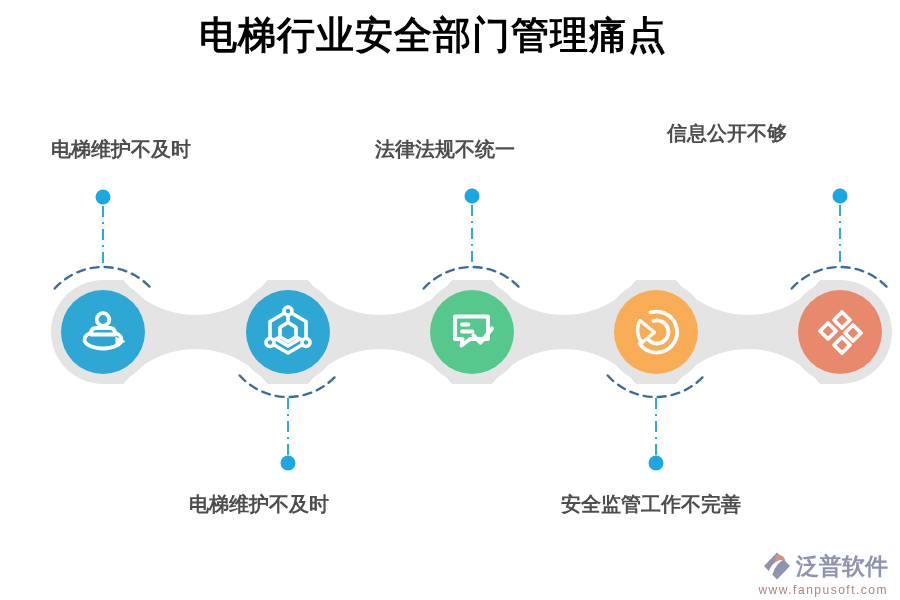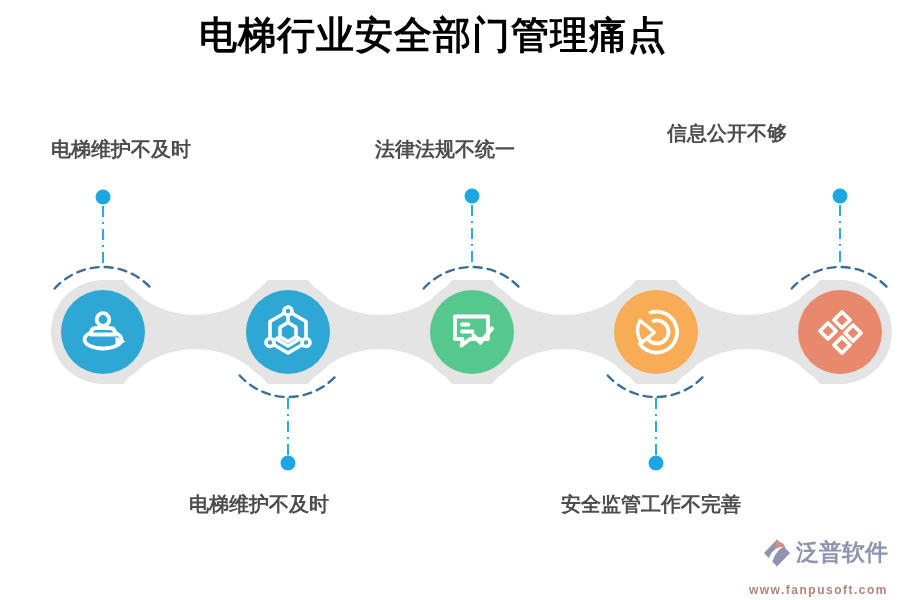--- a/index.html
+++ b/index.html
@@ -10,23 +10,23 @@
          font-size:38px;font-weight:900;color:#000;white-space:nowrap;letter-spacing:1px;}
   .lbl{position:absolute;transform:translateX(-50%);font-size:20px;font-weight:700;
        color:#4d4d4d;white-space:nowrap;text-align:center;}
   .lbl-0{left:121px;top:136px;}
   .lbl-2{left:445px;top:136px;}
   .lbl-4{left:727px;top:120px;}
   .lbl-1{left:259px;top:491px;}
   .lbl-3{left:651px;top:491px;}
   svg.chain{position:absolute;left:0;top:0;}
   .footer{position:absolute;right:12px;bottom:3px;text-align:center;}
-  .footer-row{display:flex;align-items:center;justify-content:flex-end;gap:4px;}
+  .footer-row{display:flex;align-items:flex-start;justify-content:flex-end;gap:4px;}
   .brand{font-size:23px;font-weight:700;color:#8e93b0;white-space:nowrap;}
-  .site-url{font-size:12px;font-weight:700;color:#b2837c;letter-spacing:1.5px;margin-top:15px;}
+  .site-url{font-size:12px;font-weight:400;color:#b2837c;letter-spacing:1.5px;margin-top:1px;}
 </style>
 </head>
 <body>
 
 <div class="stage">
 
   <div class="title">电梯行业安全部门管理痛点</div>
 
   <svg class="chain" width="900" height="600" viewBox="0 0 900 600">
 

